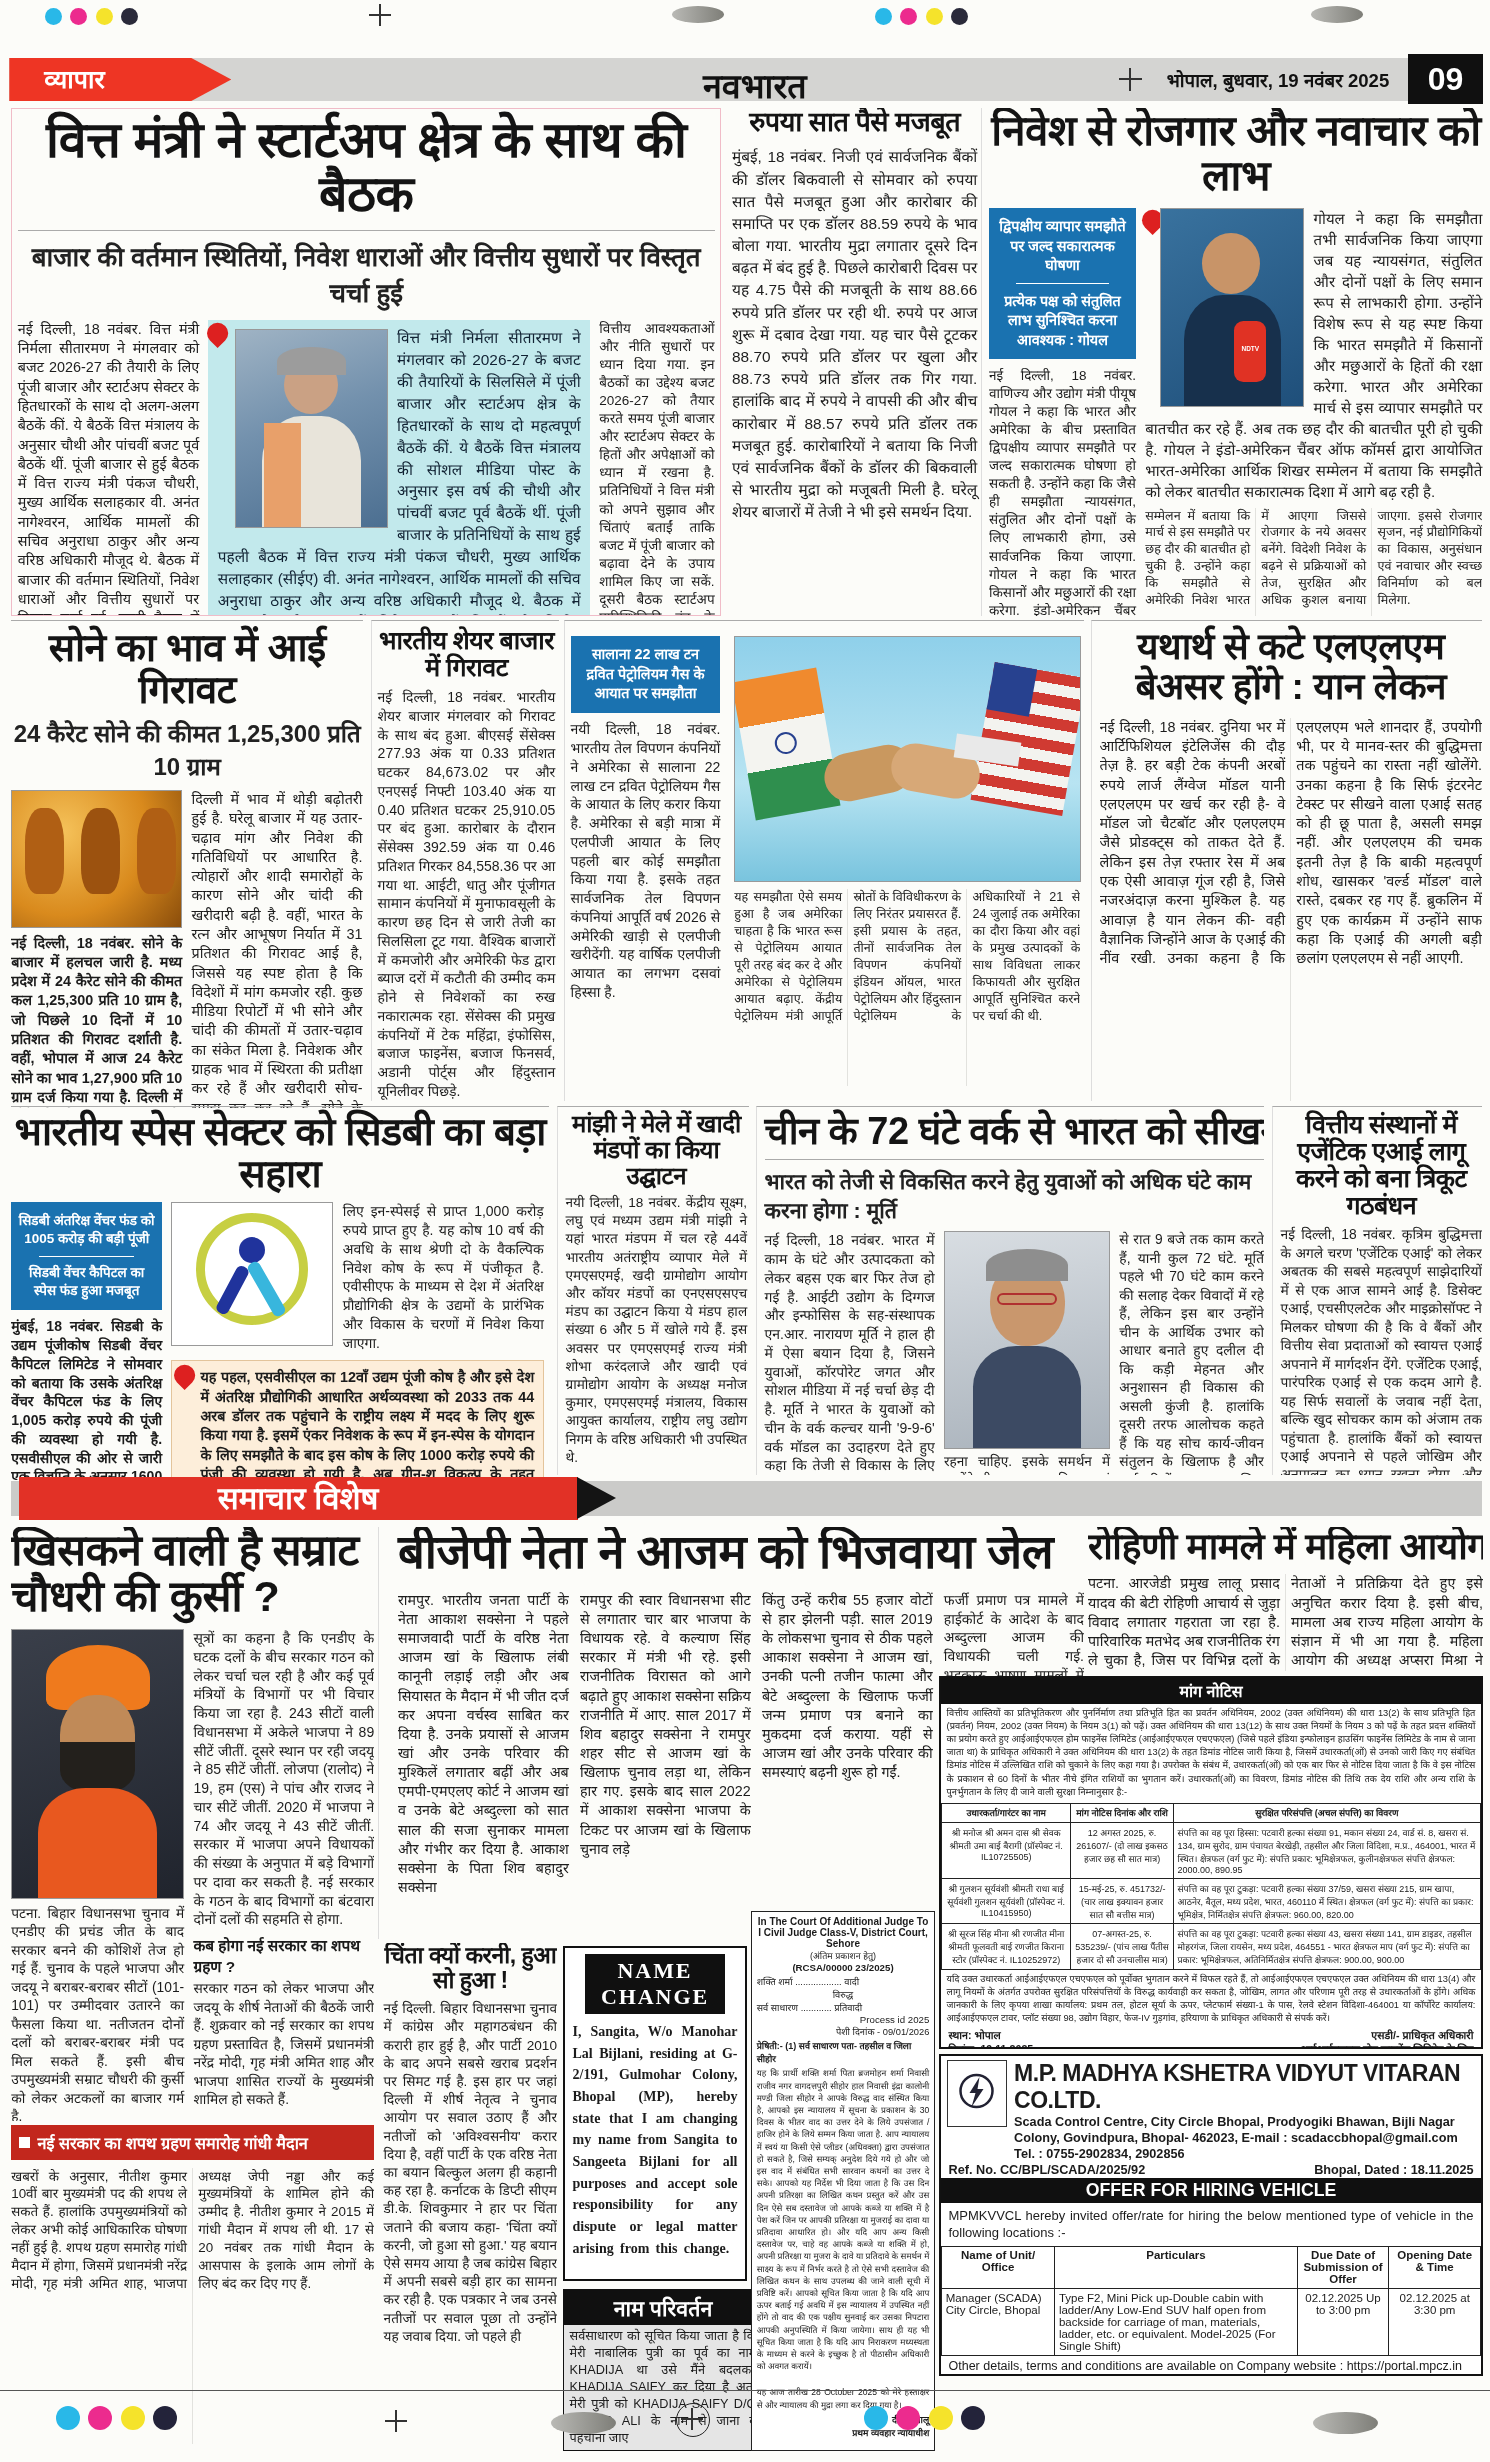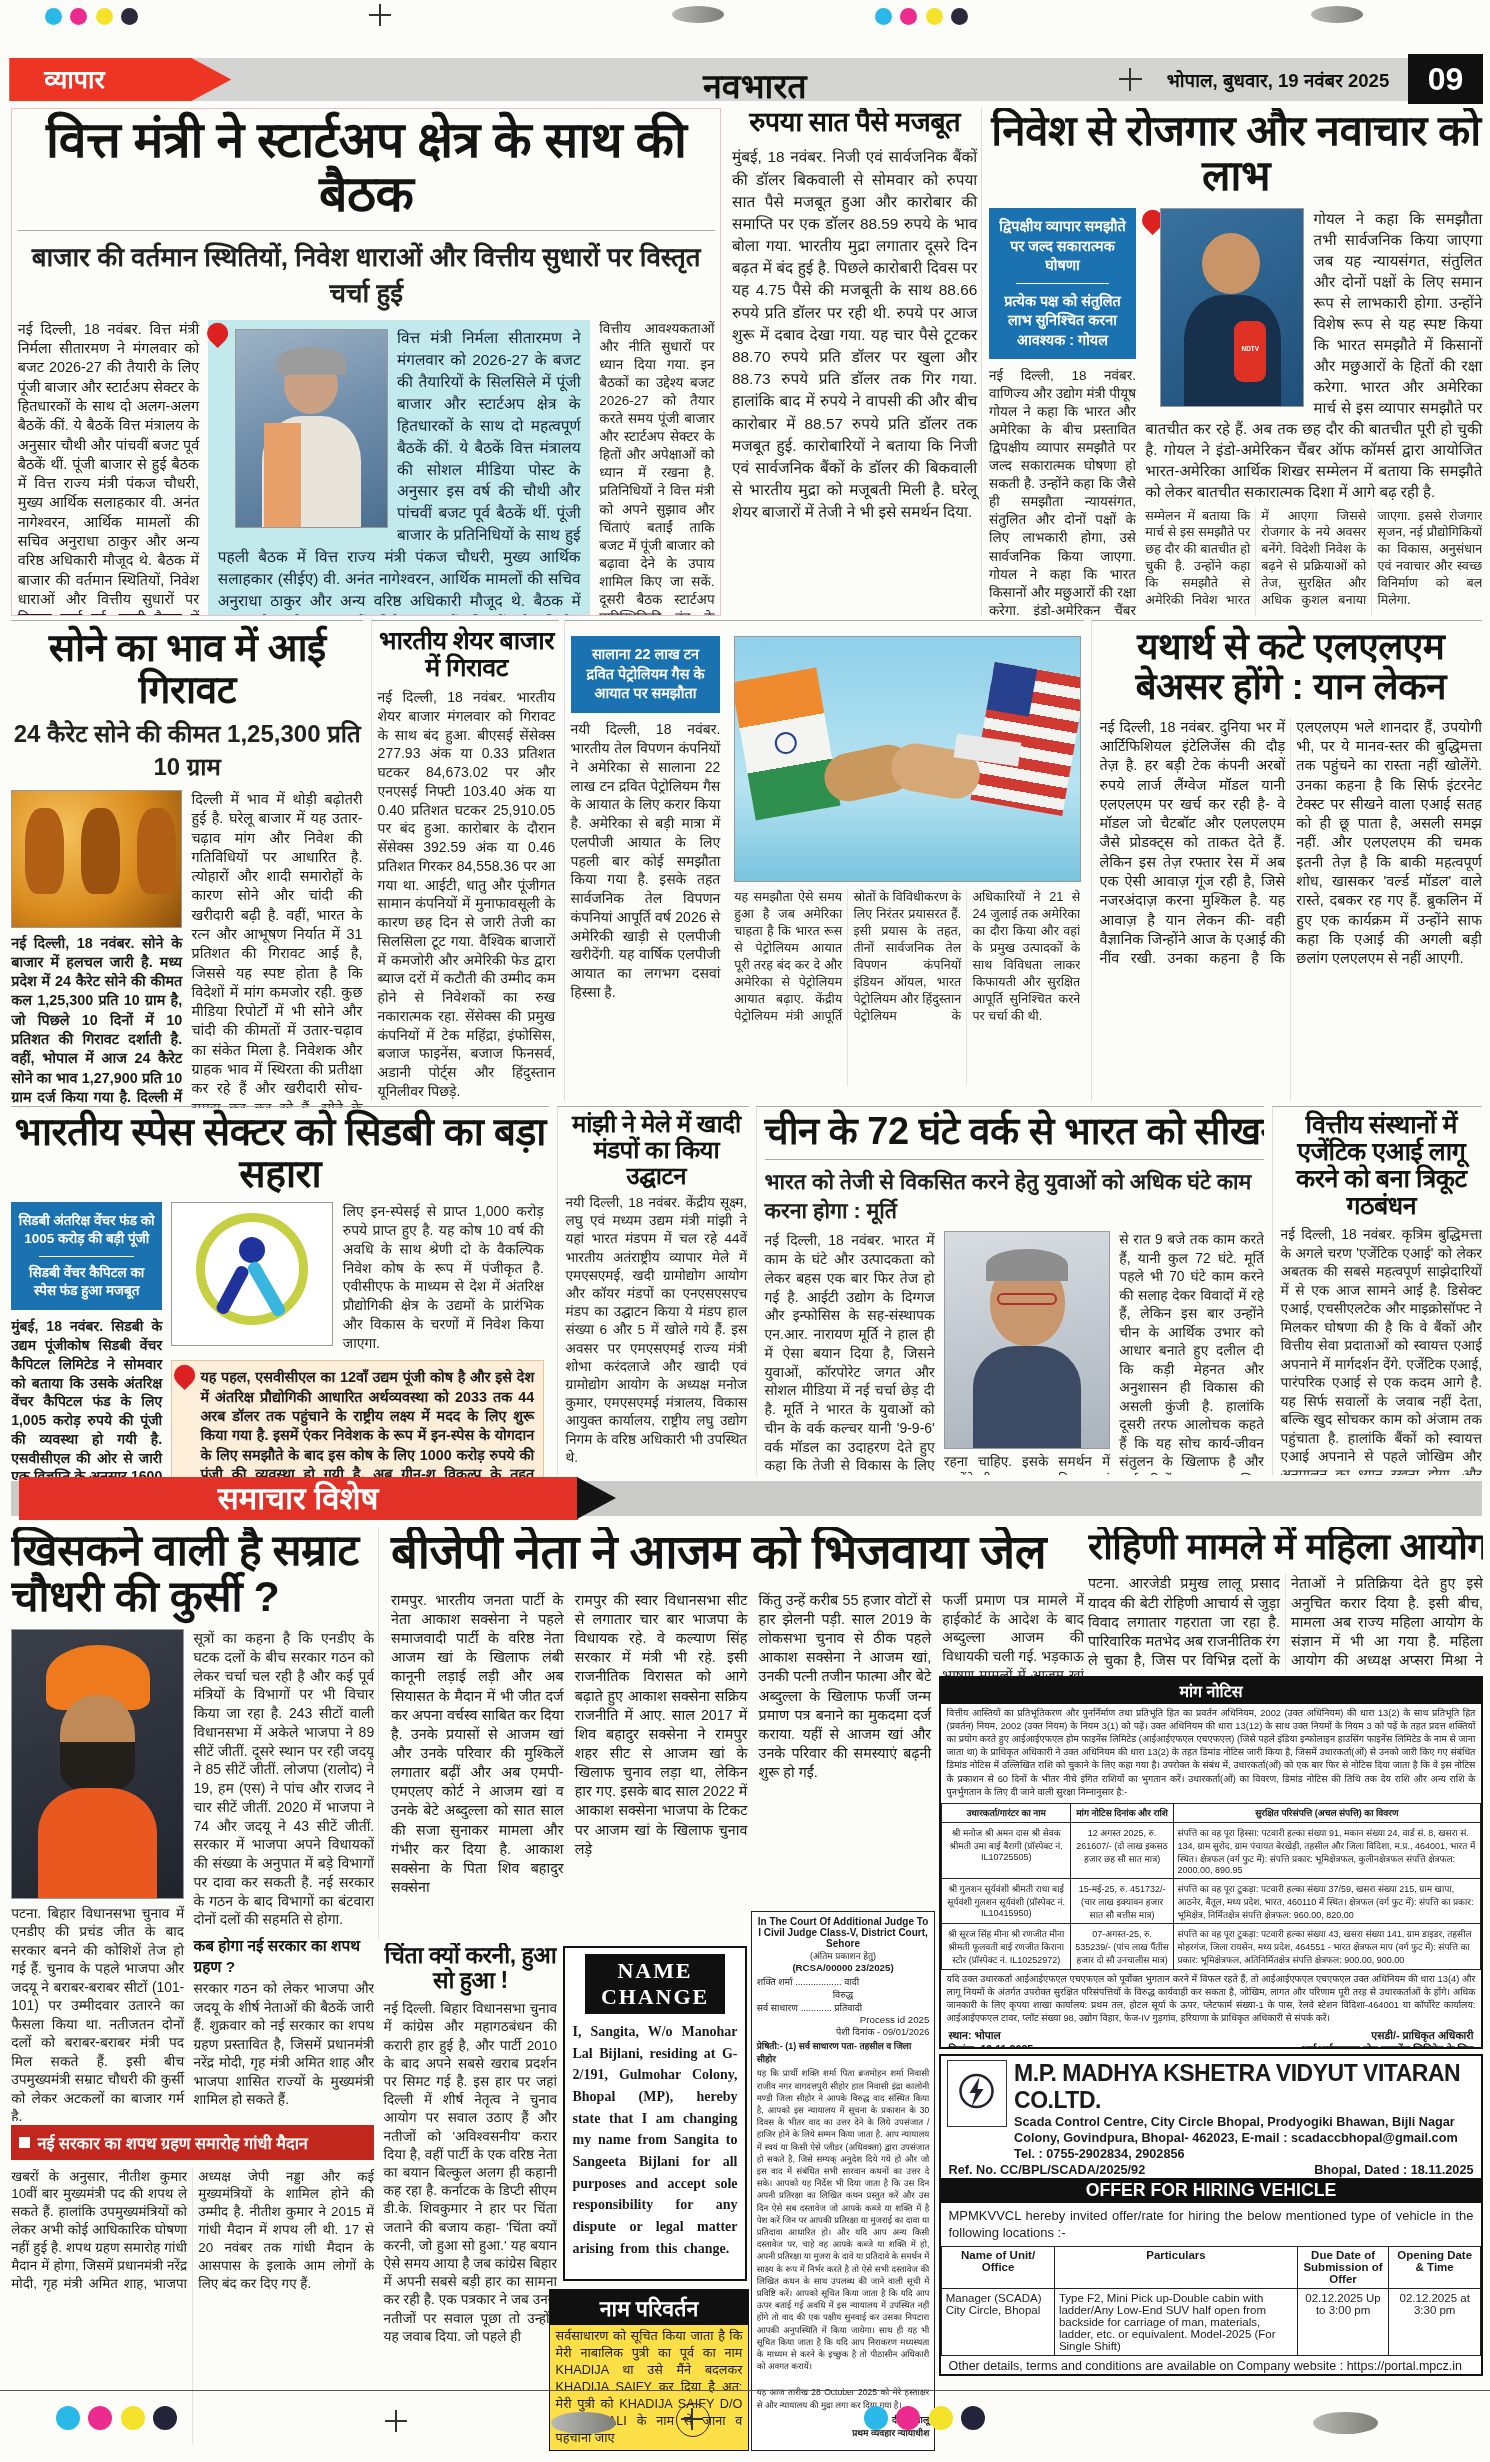--- a/index.html
+++ b/index.html
@@ -258,21 +258,21 @@
   
   <div class="abs" style="left:11.2px;top:2125px;width:363px;height:324px;overflow:hidden;">
     <div style="background:#c2271d;height:35px;display:flex;align-items:center;padding:0 7.5px;">
       <span style="width:11.2px;height:11.2px;background:#fff;display:inline-block;margin-right:7.5px;"></span>
       <span style="color:#fff;font-size:16.3px;font-weight:bold;">नई सरकार का शपथ ग्रहण समारोह गांधी मैदान</span>
     </div>
     <div class="bodytxt cols2" style="margin-top:7.5px;font-size:13.4px;height:276px;overflow:hidden;">खबरों के अनुसार, नीतीश कुमार 10वीं बार मुख्यमंत्री पद की शपथ ले सकते हैं. हालांकि उपमुख्यमंत्रियों को लेकर अभी कोई आधिकारिक घोषणा नहीं हुई है. शपथ ग्रहण समारोह गांधी मैदान में होगा, जिसमें प्रधानमंत्री नरेंद्र मोदी, गृह मंत्री अमित शाह, भाजपा अध्यक्ष जेपी नड्डा और कई मुख्यमंत्रियों के शामिल होने की उम्मीद है. नीतीश कुमार ने 2015 में गांधी मैदान में शपथ ली थी. 17 से 20 नवंबर तक गांधी मैदान के आसपास के इलाके आम लोगों के लिए बंद कर दिए गए हैं.</div>
   </div>
 
   
-  <div class="abs" style="left:378px;top:1527px;width:706px;height:412px;overflow:hidden;padding-left:12px;box-sizing:border-box;border-left:0.9px solid #ddd;">
+  <div class="abs" style="left:378px;top:1527px;width:706px;height:412px;overflow:hidden;padding-left:19px;box-sizing:border-box;border-left:0.9px solid #ddd;">
     <div class="hl" style="font-size:47px;white-space:nowrap;">बीजेपी नेता ने आजम को भिजवाया जेल</div>
     <div style="display:flex;gap:11.2px;margin-top:13px;">
       <div class="bodytxt" style="width:173px;font-size:14.3px;">रामपुर. भारतीय जनता पार्टी के नेता आकाश सक्सेना ने पहले समाजवादी पार्टी के वरिष्ठ नेता आजम खां के खिलाफ लंबी कानूनी लड़ाई लड़ी और अब सियासत के मैदान में भी जीत दर्ज कर अपना वर्चस्व साबित कर दिया है. उनके प्रयासों से आजम खां और उनके परिवार की मुश्किलें लगातार बढ़ीं और अब एमपी-एमएलए कोर्ट ने आजम खां व उनके बेटे अब्दुल्ला को सात साल की सजा सुनाकर मामला और गंभीर कर दिया है. आकाश सक्सेना के पिता शिव बहादुर सक्सेना</div>
       <div class="bodytxt" style="width:173px;font-size:14.3px;">रामपुर की स्वार विधानसभा सीट से लगातार चार बार भाजपा के विधायक रहे. वे कल्याण सिंह सरकार में मंत्री भी रहे. इसी राजनीतिक विरासत को आगे बढ़ाते हुए आकाश सक्सेना सक्रिय राजनीति में आए. साल 2017 में शिव बहादुर सक्सेना ने रामपुर शहर सीट से आजम खां के खिलाफ चुनाव लड़ा था, लेकिन हार गए. इसके बाद साल 2022 में आकाश सक्सेना भाजपा के टिकट पर आजम खां के खिलाफ चुनाव लड़े</div>
       <div class="bodytxt" style="width:173px;font-size:14.3px;">किंतु उन्हें करीब 55 हजार वोटों से हार झेलनी पड़ी. साल 2019 के लोकसभा चुनाव से ठीक पहले आकाश सक्सेना ने आजम खां, उनकी पत्नी तजीन फात्मा और बेटे अब्दुल्ला के खिलाफ फर्जी जन्म प्रमाण पत्र बनाने का मुकदमा दर्ज कराया. यहीं से आजम खां और उनके परिवार की समस्याएं बढ़नी शुरू हो गईं.</div>
       <div style="width:142px;">
         <div class="bodytxt" style="font-size:14px;">फर्जी प्रमाण पत्र मामले में हाईकोर्ट के आदेश के बाद अब्दुल्ला आजम की विधायकी चली गई. भड़काऊ भाषण मामलों में आजम खां को तीन साल की सजा हुई, और उनकी विधायकी भी चली गई.</div>
         <div class="photo" style="width:138px;height:119px;margin-top:7.5px;background:linear-gradient(150deg,#b9b9b5,#8f8f8a);"></div>
       </div>
     </div>
@@ -284,21 +284,21 @@
     <div class="bodytxt" style="margin-top:7.5px;font-size:13.6px;">नई दिल्ली. बिहार विधानसभा चुनाव में कांग्रेस और महागठबंधन की करारी हार हुई है, और पार्टी 2010 के बाद अपने सबसे खराब प्रदर्शन पर सिमट गई है. इस हार पर जहां दिल्ली में शीर्ष नेतृत्व ने चुनाव आयोग पर सवाल उठाए हैं और नतीजों को 'अविश्वसनीय' करार दिया है, वहीं पार्टी के एक वरिष्ठ नेता का बयान बिल्कुल अलग ही कहानी कह रहा है. कर्नाटक के डिप्टी सीएम डी.के. शिवकुमार ने हार पर चिंता जताने की बजाय कहा- 'चिंता क्यों करनी, जो हुआ सो हुआ.' यह बयान ऐसे समय आया है जब कांग्रेस बिहार में अपनी सबसे बड़ी हार का सामना कर रही है. एक पत्रकार ने जब उनसे नतीजों पर सवाल पूछा तो उन्होंने यह जवाब दिया. जो पहले ही</div>
   </div>
 
   
   <div class="abs" style="left:563px;top:1946px;width:184px;height:335px;border:2.8px solid #111;box-sizing:border-box;background:#fff;overflow:hidden;">
     <div class="blackbar" style="margin:5.6px auto 3.7px;width:140px;font-size:22px;letter-spacing:1.9px;padding:4px 0;font-family:'Liberation Serif','DejaVu Serif',serif;">NAME CHANGE</div>
     <div class="bodytxt" style="padding:3.7px 7.5px;font-size:14px;font-weight:bold;line-height:1.55;font-family:'Liberation Serif','DejaVu Serif',serif;word-spacing:2.8px;">I, Sangita, W/o Manohar Lal Bijlani, residing at G-2/191, Gulmohar Colony, Bhopal (MP), hereby state that I am changing my name from Sangita to Sangeeta Bijlani for all purposes and accept sole responsibility for any dispute or legal matter arising from this change.</div>
   </div>
 
   
-  <div class="abs" style="left:549px;top:2289px;width:200px;height:162px;border:1.9px solid #111;box-sizing:border-box;background:#fde047;overflow:hidden;">
+  <div class="abs" style="left:563px;top:2289px;width:200px;height:162px;border:1.9px solid #111;box-sizing:border-box;background:#e5e5e5;overflow:hidden;">
     <div class="blackbar" style="font-size:21.4px;padding:2.8px 0;">नाम परिवर्तन</div>
     <div class="bodytxt" style="padding:3.7px 5.6px;font-size:12.7px;">सर्वसाधारण को सूचित किया जाता है कि मेरी नाबालिक पुत्री का पूर्व का नाम KHADIJA था उसे मैंने बदलकर KHADIJA SAIFY कर दिया है अत: मेरी पुत्री को KHADIJA SAIFY D/O AKBAR ALI के नाम से जाना व पहचाना जाए</div>
 
   </div>
 
   
   <div class="abs" style="left:751px;top:1911px;width:184px;height:540px;border:1.9px solid #222;box-sizing:border-box;background:#fff;overflow:hidden;padding:3.7px 4.7px;">
     <div class="center" style="font-size:10px;font-weight:bold;">In The Court Of Additional Judge To I Civil Judge Class-V, District Court, Sehore</div>
     <div class="center" style="font-size:9px;">(अंतिम प्रकाशन हेतु)</div>
     <div class="center" style="font-size:9.7px;font-weight:bold;">(RCSA/00000 23/2025)</div>

